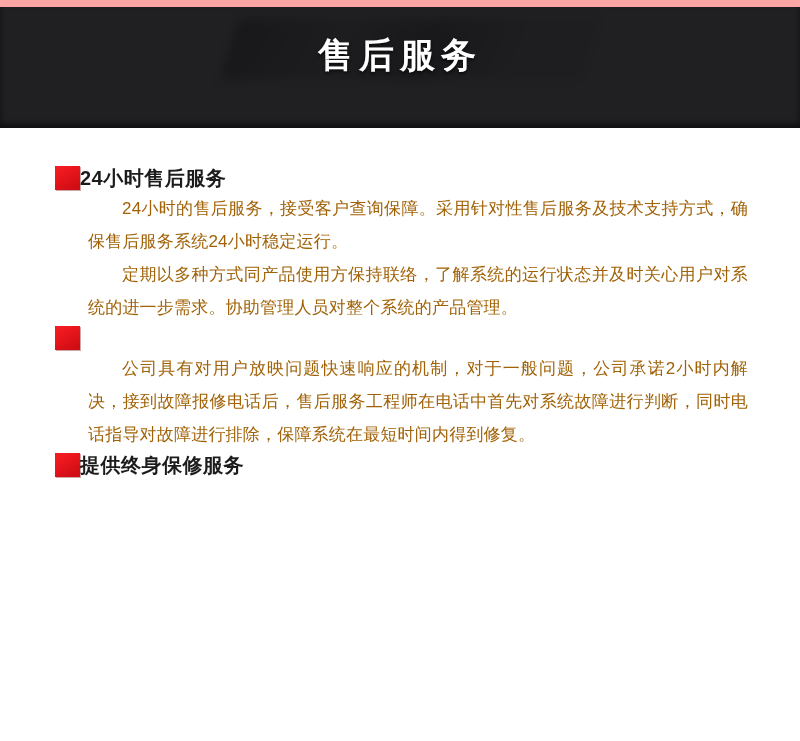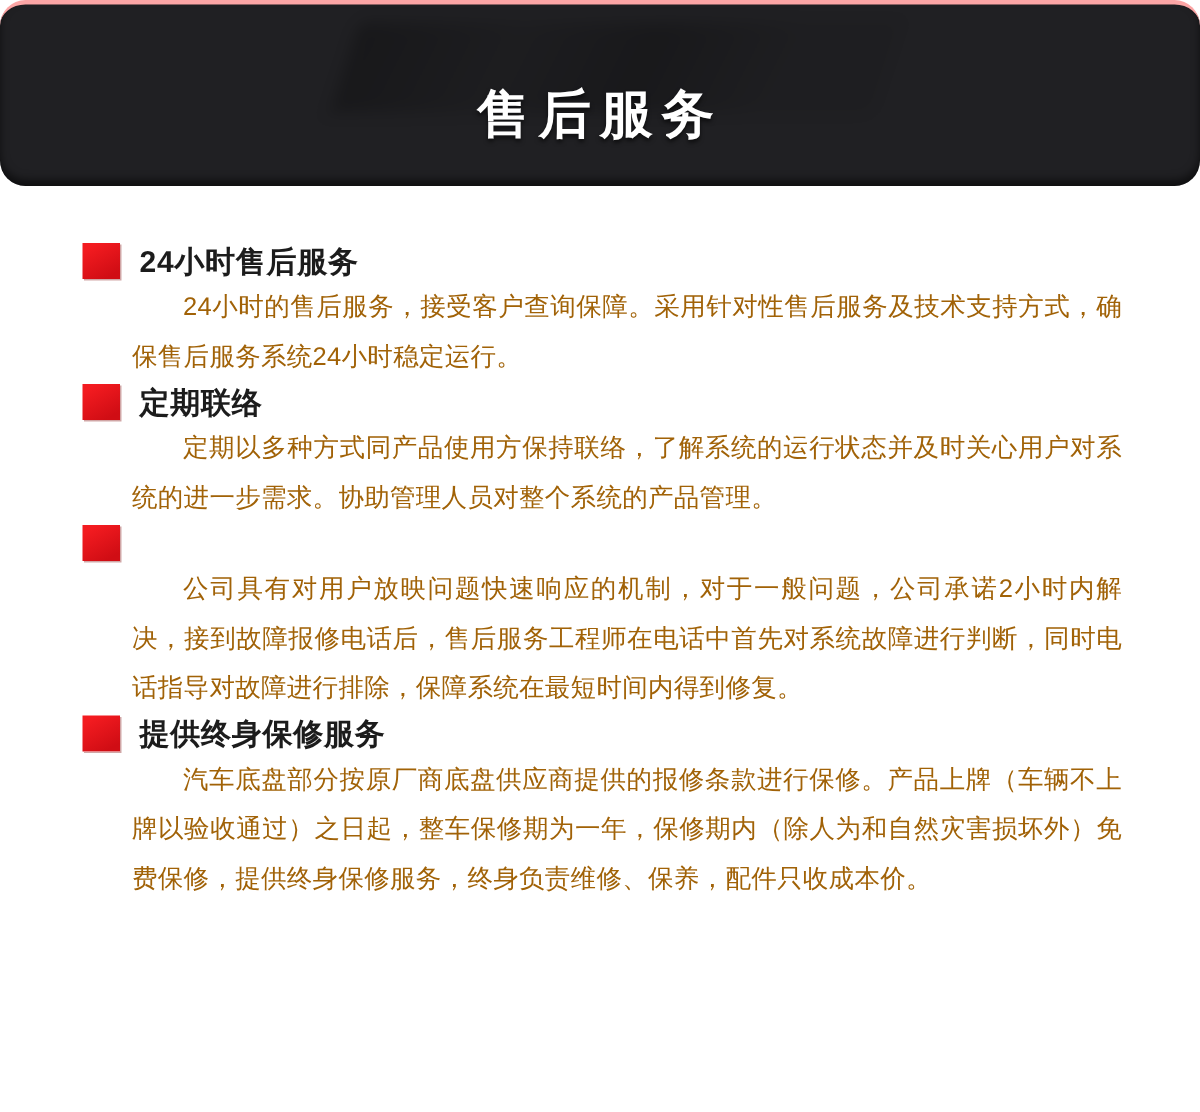--- a/index.html
+++ b/index.html
@@ -15,27 +15,26 @@
     background: #ffffff;
     overflow: hidden;
   }
 
   
   .banner {
     position: relative;
     width: 100%;
     height: 121px;
     background: #202023;
-    border-top: 3px solid #fca5a5;
+    border-top: 7px solid #fca5a5;
     box-shadow: inset 0 -4px 6px rgba(0,0,0,0.55);
     display: flex;
-    align-items: flex-end;
+    align-items: center;
     justify-content: center;
     overflow: hidden;
-    border-radius: 17px;
   }
   .banner .watermark {
     position: absolute;
     left: 230px;
     top: 12px;
     width: 360px;
     height: 60px;
     background: linear-gradient(100deg,
         rgba(0,0,0,0.45) 0%, rgba(0,0,0,0.15) 30%,
         rgba(0,0,0,0.4) 55%, rgba(0,0,0,0.1) 80%);
@@ -54,21 +53,20 @@
     text-shadow: 0 2px 3px rgba(0,0,0,0.6);
   }
 
   
   .content {
     padding: 36px 52px 0 55px;
   }
   .section-heading-row {
     display: flex;
     align-items: center;
-    gap: 13px;
     height: 28px;
   }
   .bullet {
     flex: 0 0 auto;
     width: 25px;
     height: 24px;
     background: linear-gradient(150deg, #f31b20 15%, #d00d14 85%);
     box-shadow: 1px 1px 0 rgba(120,0,0,0.35);
   }
   .section-heading {
@@ -103,36 +101,31 @@
 
     <div class="section">
       <div class="section-heading-row">
         <span class="bullet"></span>
         <span class="section-heading">24小时售后服务</span>
       </div>
       <p>24小时的售后服务，接受客户查询保障。采用针对性售后服务及技术支持方式，确保售后服务系统24小时稳定运行。</p>
     </div>
 
     <div class="section">
-      <div class="section-heading-row">
-        <span class="bullet"></span>
-        <span class="section-heading">定期联络</span>
-      </div>
       <p>定期以多种方式同产品使用方保持联络，了解系统的运行状态并及时关心用户对系统的进一步需求。协助管理人员对整个系统的产品管理。</p>
     </div>
 
     <div class="section">
       <div class="section-heading-row">
         <span class="bullet"></span>
       </div>
       <p>公司具有对用户放映问题快速响应的机制，对于一般问题，公司承诺2小时内解决，接到故障报修电话后，售后服务工程师在电话中首先对系统故障进行判断，同时电话指导对故障进行排除，保障系统在最短时间内得到修复。</p>
     </div>
 
     <div class="section">
       <div class="section-heading-row">
         <span class="bullet"></span>
         <span class="section-heading">提供终身保修服务</span>
       </div>
-      <p>汽车底盘部分按原厂商底盘供应商提供的报修条款进行保修。产品上牌（车辆不上牌以验收通过）之日起，整车保修期为一年，保修期内（除人为和自然灾害损坏外）免费保修，提供终身保修服务，终身负责维修、保养，配件只收成本价。</p>
     </div>
 
   </div>
 </div>
 
 </body></html>

